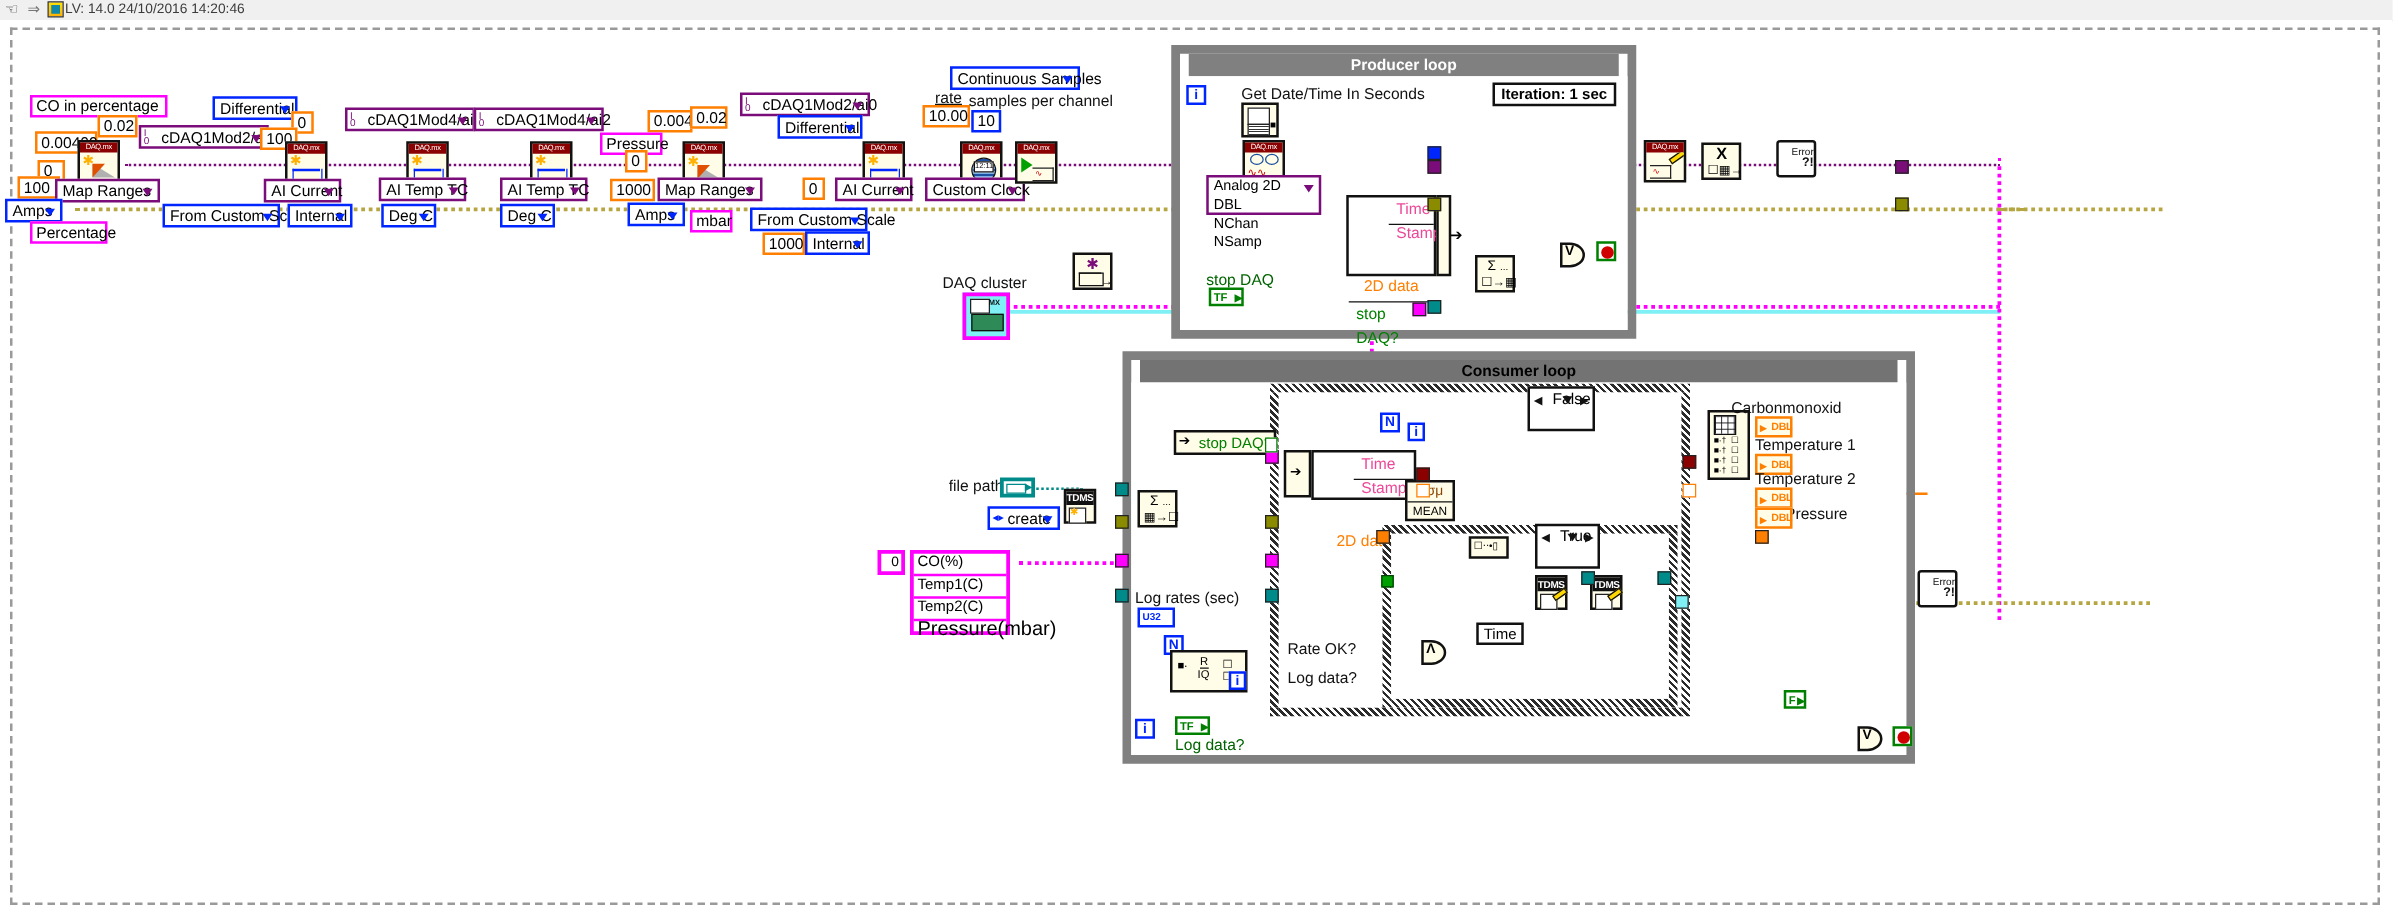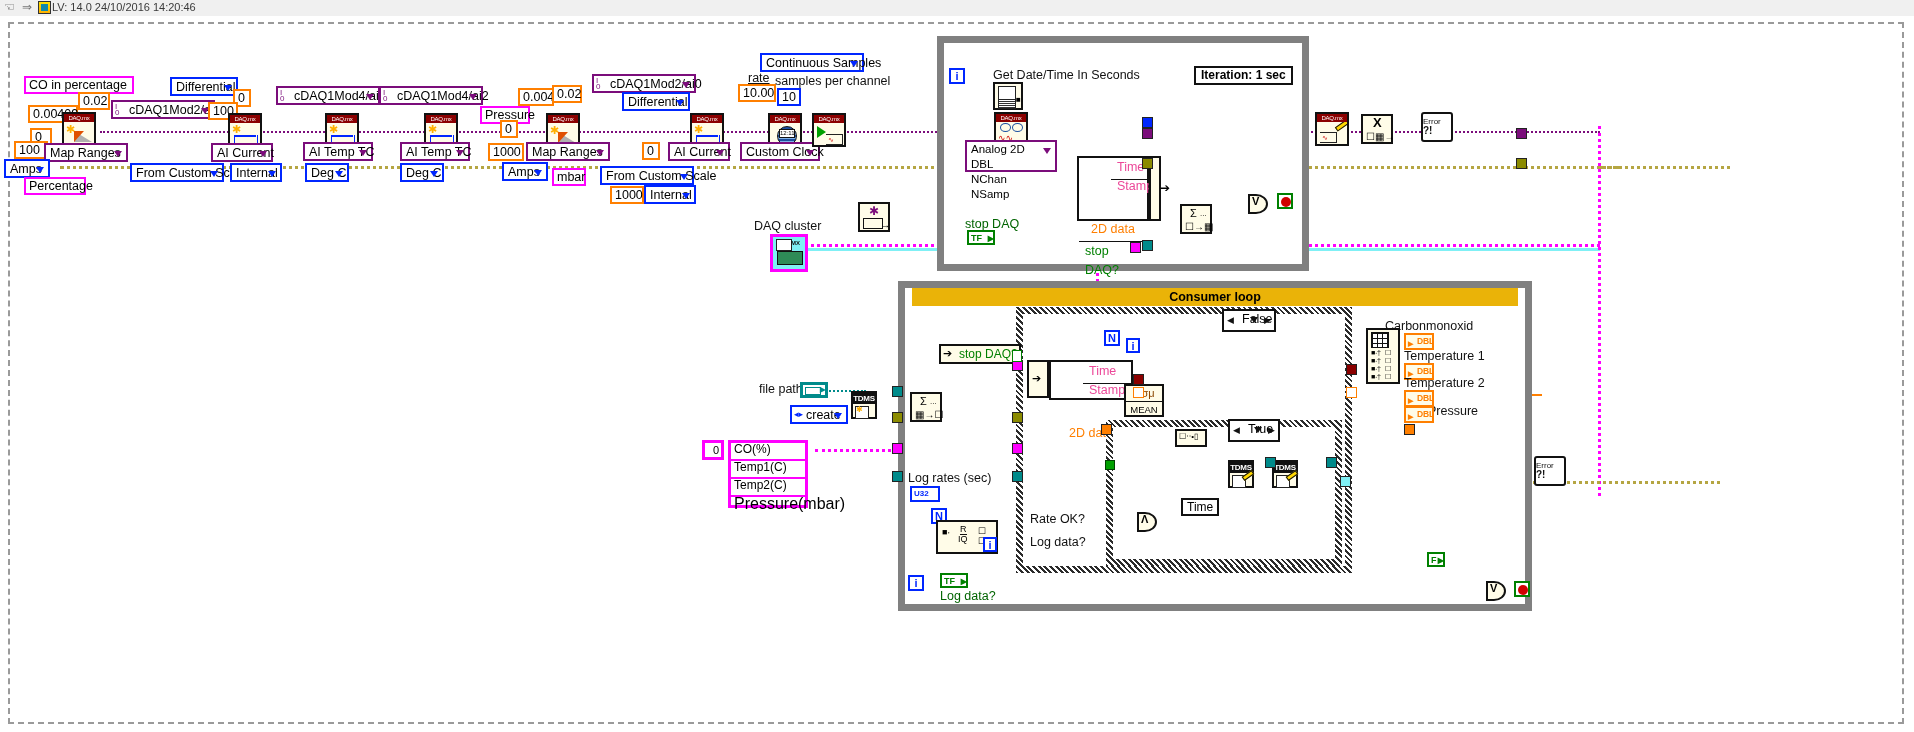--- a/index.html
+++ b/index.html
@@ -44,26 +44,26 @@
   .daqmx .hdr{height:8px;background:#8b0000;color:#fff;font-size:6px;line-height:8px;text-align:center;letter-spacing:-.3px;font-family:"Liberation Sans",sans-serif;}
   .daqmx .bdy{position:relative;height:24px;overflow:hidden;}
 
   
   .vi{background:#fffce8;border:2px solid #111;box-sizing:border-box;}
 
   
   .loop{position:absolute;box-sizing:border-box;border:7px solid #808080;background:transparent;}
   .loop-title{position:absolute;left:7px;right:7px;top:0;height:18px;color:#000;font-size:12.5px;font-weight:bold;text-align:center;line-height:18px;}
   .prod-title-bg{background:#808080;color:#fff;}
-  .cons-title-bg{background:#eab308;color:#000;}
+  .cons-title-bg{background:#737373;color:#000;}
 
   
   .casebox{position:absolute;box-sizing:border-box;border:7px solid;
      border-image:repeating-linear-gradient(45deg,#2b2b2b 0 2px,#ffffff 2px 4px) 7;}
-  .case-sel{position:absolute;background:#fff;border:2px solid #111;height:23px;line-height:16px;
+  .case-sel{position:absolute;background:#fff;border:2px solid #111;height:36px;line-height:16px;
      font-size:12.5px;padding:0 20px 0 18px;box-sizing:border-box;}
   .case-sel:before{content:"\25C0";position:absolute;left:3px;top:1px;font-size:9px;color:#111;}
   .case-sel:after{content:"\25B6";position:absolute;right:3px;top:1px;font-size:9px;color:#111;}
   .case-sel .cv-arrow{position:absolute;right:16px;top:6px;border-left:4px solid transparent;border-right:4px solid transparent;border-top:6px solid #111;}
 
   
   .clu{position:absolute;background:#fff;border:2px solid #111;box-sizing:border-box;font-size:12.5px;}
   .clu .row{height:21px;line-height:19px;padding:0 6px;border-bottom:1px solid #111;}
   .clu .row:last-child{border-bottom:none;}
   .c-ts{color:#ec4899;margin-left:32px;}
@@ -89,21 +89,21 @@
   .tf{position:absolute;background:#fff;border:2px solid #008000;color:#008000;
      font-size:9px;font-weight:bold;box-sizing:border-box;line-height:12px;padding-left:2px;}
   .tf:after{content:"\25B6";position:absolute;right:-1px;top:1px;font-size:8px;color:#008000;}
 
   
   .stopbtn{position:absolute;background:#fff;border:2px solid #008000;box-sizing:border-box;}
   .stopbtn i{position:absolute;left:2px;top:2px;width:10px;height:10px;border-radius:50%;background:#d00000;}
 
   
   .errbox{position:absolute;background:#fff;border:2px solid #111;box-sizing:border-box;
-     font-size:8px;color:#111;text-align:left;border-radius:3px;}
+     font-size:8px;color:#111;text-align:right;border-radius:3px;}
   .errbox span{display:block;line-height:9px;}
 
   
   .orgate{position:absolute;width:28px;height:20px;}
   .orgate:before{content:"";position:absolute;left:0;top:0;width:20px;height:20px;
      background:#fffce8;border:2px solid #111;border-radius:0 60% 60% 0 / 0 50% 50% 0;box-sizing:border-box;}
   .orgate b{position:absolute;left:4px;top:1px;font-size:11px;font-weight:bold;}
 
   
   .sq{position:absolute;box-sizing:border-box;}
@@ -302,20 +302,21 @@
   </div>
 
   <div class="nd vi" style="left:858px;top:186px;width:32px;height:30px;">
     <div style="position:absolute;left:9px;top:1px;font-size:12px;color:#7b0d7b;">✱</div>
     <div style="position:absolute;left:3px;top:14px;width:18px;height:9px;border:1px solid #111;"></div>
     <div style="position:absolute;left:3px;top:14px;width:18px;border-top:1px solid #111;"></div>
     <div style="position:absolute;left:21px;top:16px;font-size:9px;">→</div>
   </div>
 
   <div class="loop" style="left:937px;top:20px;width:372px;height:235px;">
+    <div class="loop-title prod-title-bg">Producer loop</div>
     <div style="position:absolute;left:0;top:18px;right:0;bottom:0;background:#fff;"></div>
   </div>
 
   <div class="iterm" style="left:949px;top:52px;width:16px;height:16px;line-height:13px;">i</div>
 
   <div class="nd lbl dark" style="left:993px;top:52px;">Get Date/Time In Seconds</div>
   <div class="nd vi" style="left:993px;top:66px;width:30px;height:28px;">
     <div style="position:absolute;left:3px;top:2px;width:16px;height:12px;border:1px solid #222;background:#fff;"></div>
     <div style="position:absolute;left:3px;top:15px;width:16px;height:8px;background:repeating-linear-gradient(0deg,#333 0 1px,#fff 1px 2px);border:1px solid #222;"></div>
     <div style="position:absolute;left:21px;top:11px;font-size:8px;">■</div>

